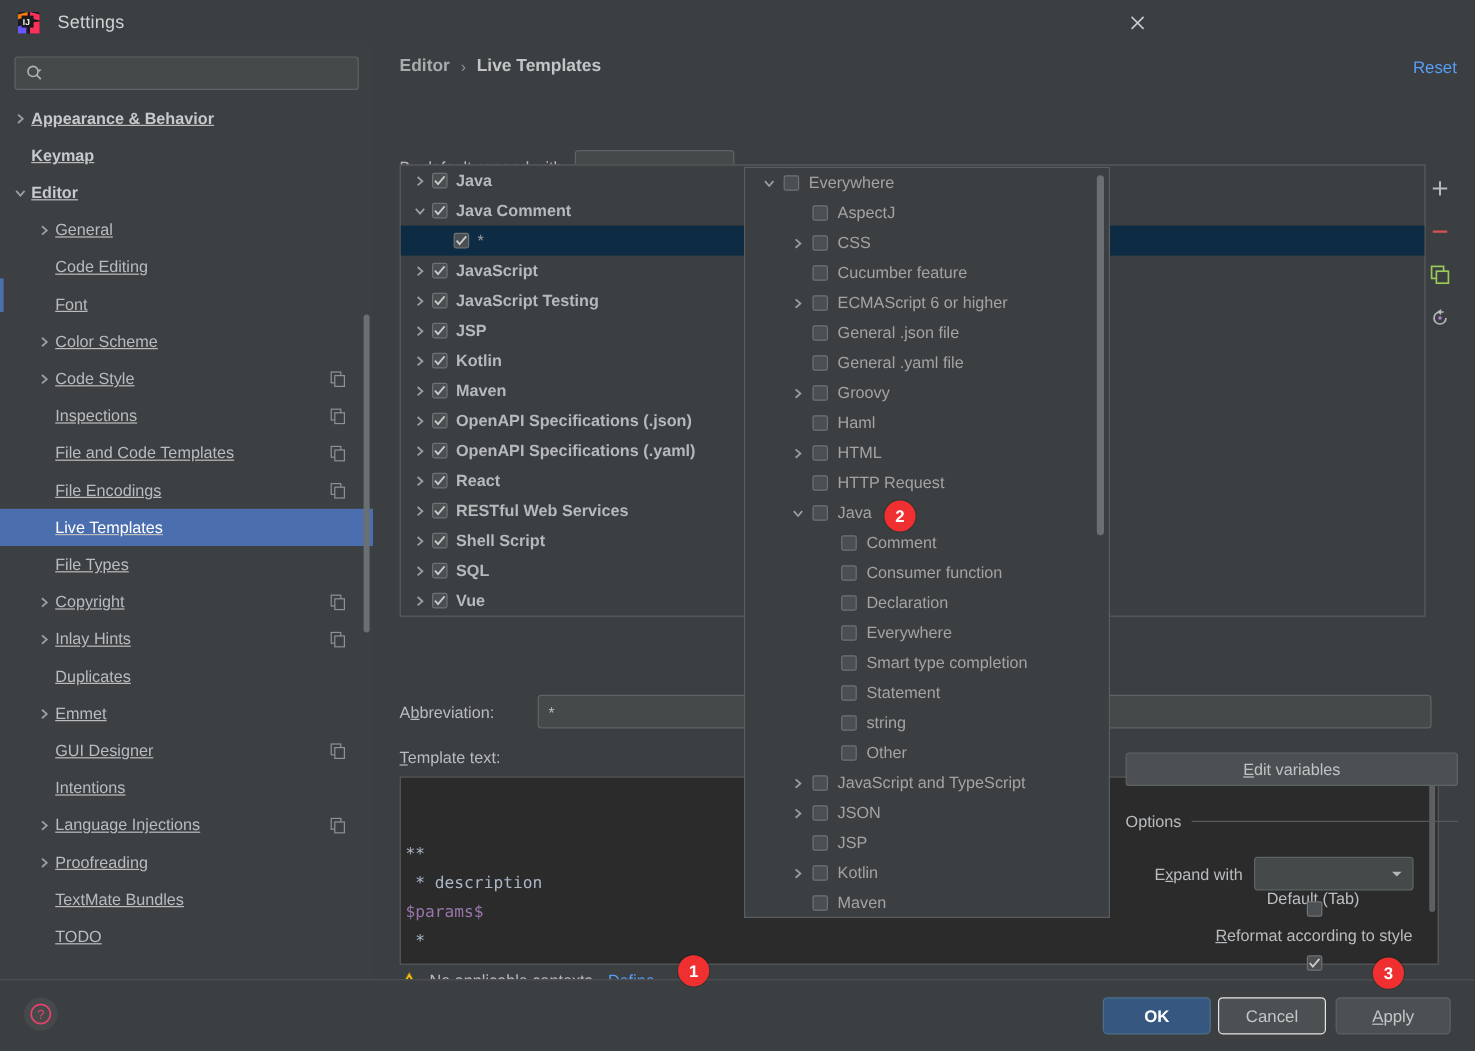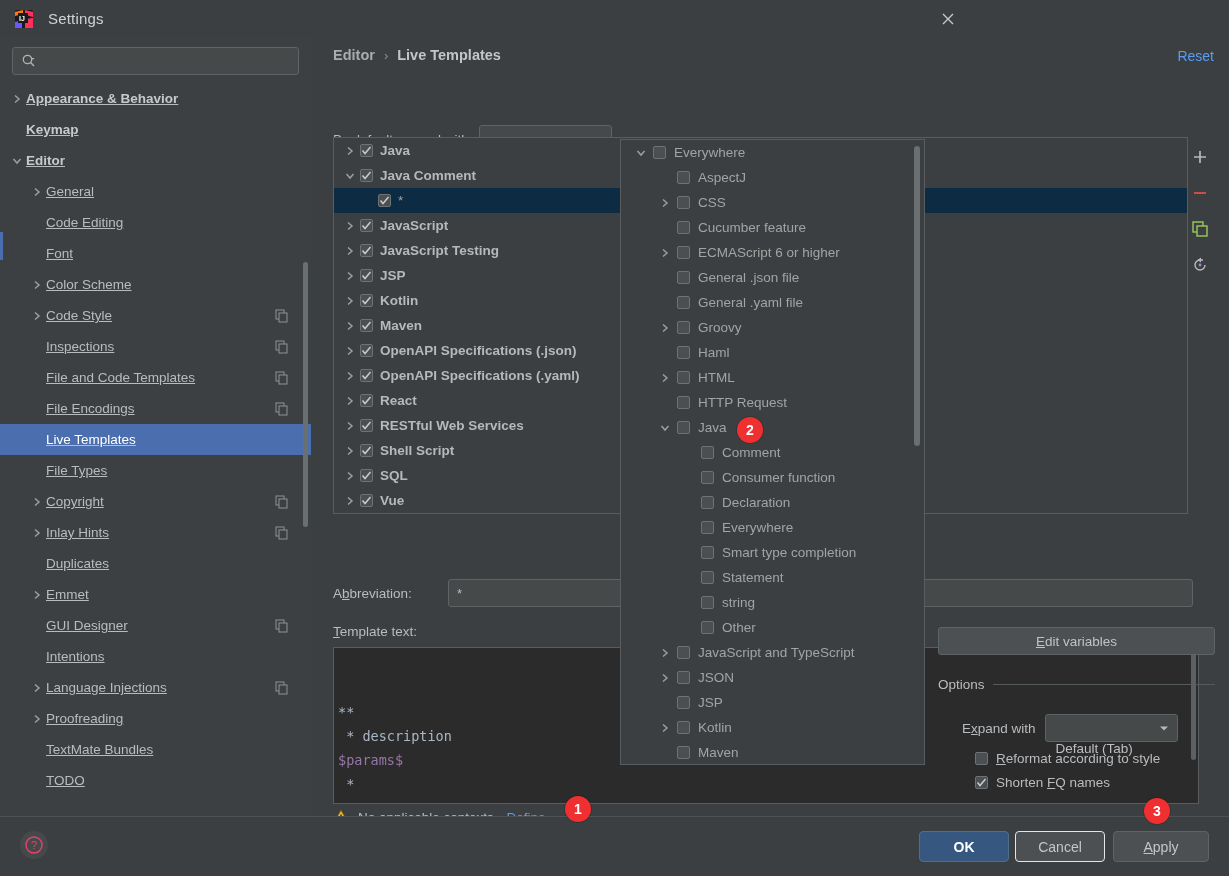--- a/index.html
+++ b/index.html
@@ -140,21 +140,21 @@
     display: flex; align-items: center; justify-content: center; cursor: pointer;
     font-size: 13.5px; color: #c0c3c5;
   }
   .edit-vars u { text-decoration: underline; }
 
   .opt-group { position: absolute; right: 14px; top: 640px; width: 277px; }
   .opt-legend-row { display: flex; align-items: center; gap: 8px; }
   .opt-legend { font-size: 13.5px; color: #b9bcbf; }
   .opt-hr { flex: 1; height: 1px; background: #555a5c; }
   .opt-expand { display: flex; align-items: center; gap: 9px; margin-top: 22px; justify-content: flex-start; padding-left: 24px; }
-  .opt-check { display: flex; align-items: center; gap: 8px; margin-top: 9px; padding-left: 37px; }
+  .opt-check { display: flex; align-items: center; gap: 8px; margin-top: 9px; padding-left: 37px; flex-direction: column; }
   .opt-check .cbox { margin-right: 0; }
   .opt-text { font-size: 13.5px; color: #b9bcbf; }
   .opt-text u { text-decoration: underline; }
 
   
   .ctx-status { position: absolute; left: 22px; top: 772px; display: flex; align-items: center; gap: 9px; }
   .warn-icon { width: 16px; height: 16px; }
   .ctx-text { font-size: 13.5px; color: #b9bcbf; }
   .define-link { font-size: 13.5px; color: #589df6; cursor: pointer; }
   .define-caret { width: 11px; height: 11px; }

